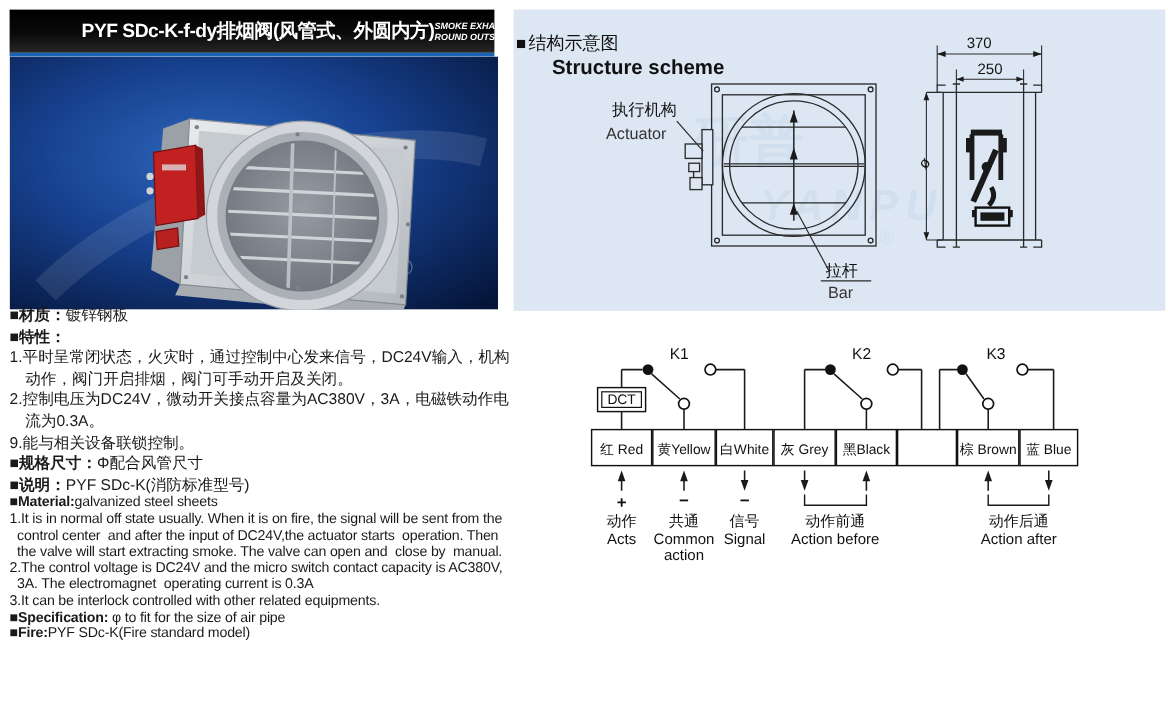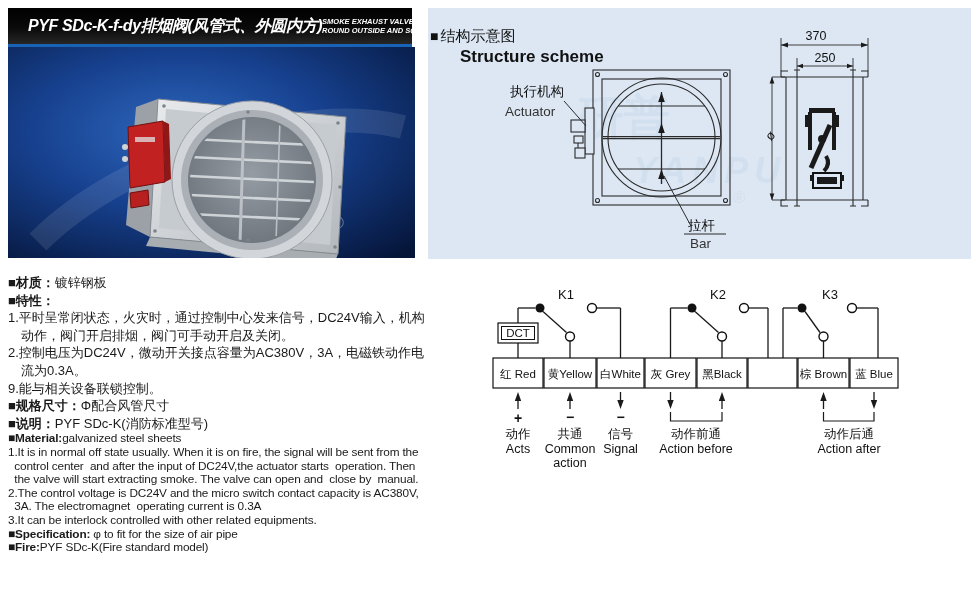--- a/index.html
+++ b/index.html
@@ -3,37 +3,37 @@
 <meta charset="utf-8">
 <style>
   html,body{margin:0;padding:0;background:#fff;}
   .page{position:relative;width:973px;height:592px;background:#fff;overflow:hidden;
         font-family:"Liberation Sans","DejaVu Sans",sans-serif;color:#1a1a1a;}
 
   
   .header-bar{position:absolute;left:8px;top:8px;width:404px;height:39px;
     background:linear-gradient(180deg,#000 0%,#0a0a0a 55%,#262626 100%);
     border-bottom:3px solid #1863b5;display:flex;align-items:center;box-sizing:border-box;}
-  .header-title{color:#fff;font-weight:bold;font-style:italic;font-size:16px;
-    letter-spacing:-0.4px;padding-left:20px;white-space:nowrap;}
+  .header-title{color:#fff;font-weight:bold;font-size:16px;
+    letter-spacing:-0.4px;padding-left:20px;white-space:nowrap;margin-left:40px;}
   .header-sub{margin-left:auto;padding-right:4px;color:#fff;font-weight:bold;font-style:italic;
     font-size:7.5px;line-height:9px;white-space:nowrap;text-align:left;}
 
   
   .photo{position:absolute;left:8px;top:47px;width:407px;height:211px;}
 
   
   .scheme-panel{position:absolute;left:428px;top:8px;width:543px;height:251px;background:#dce7f3;}
   .scheme-head{position:absolute;left:2px;top:19px;font-weight:normal;font-size:15px;color:#111;}
   .scheme-head .sq{font-size:14px;margin-right:2px;}
   .scheme-head-en{position:absolute;left:32px;top:39px;font-weight:bold;font-size:17px;color:#111;}
   .scheme-svg{position:absolute;left:0;top:0;}
 
   
-  .specs{position:absolute;left:8px;top:274px;width:445px;}
+  .specs{position:absolute;left:8px;top:254px;width:445px;}
   .specs .line{white-space:pre;}
   .specs .zh{font-size:13px;line-height:17.6px;}
   .specs .en{font-size:11.8px;line-height:13.6px;letter-spacing:-0.15px;}
   .specs b{font-weight:bold;}
 
   
   .wiring{position:absolute;left:478px;top:282px;width:440px;height:200px;}
 
   svg text{font-family:"Liberation Sans","DejaVu Sans",sans-serif;}
 </style>

